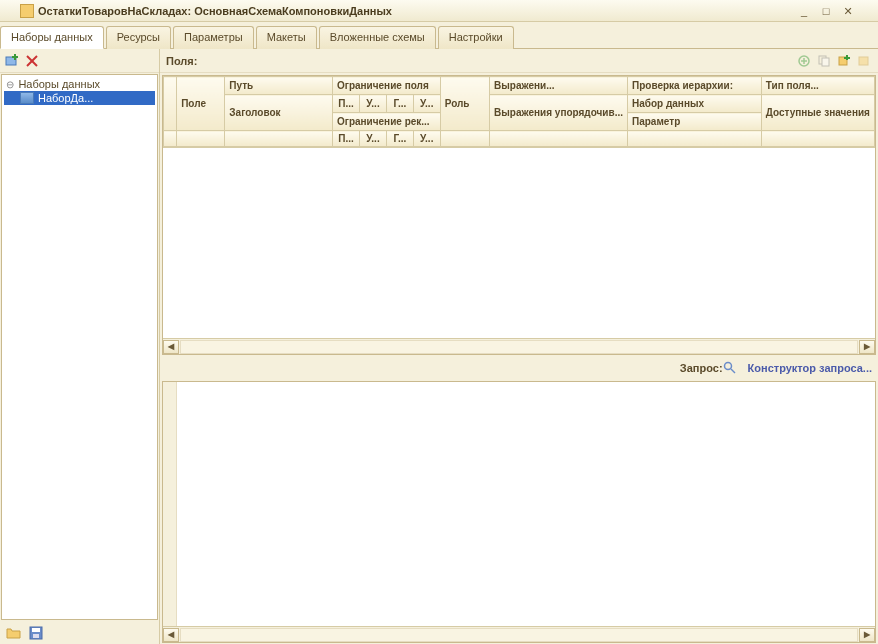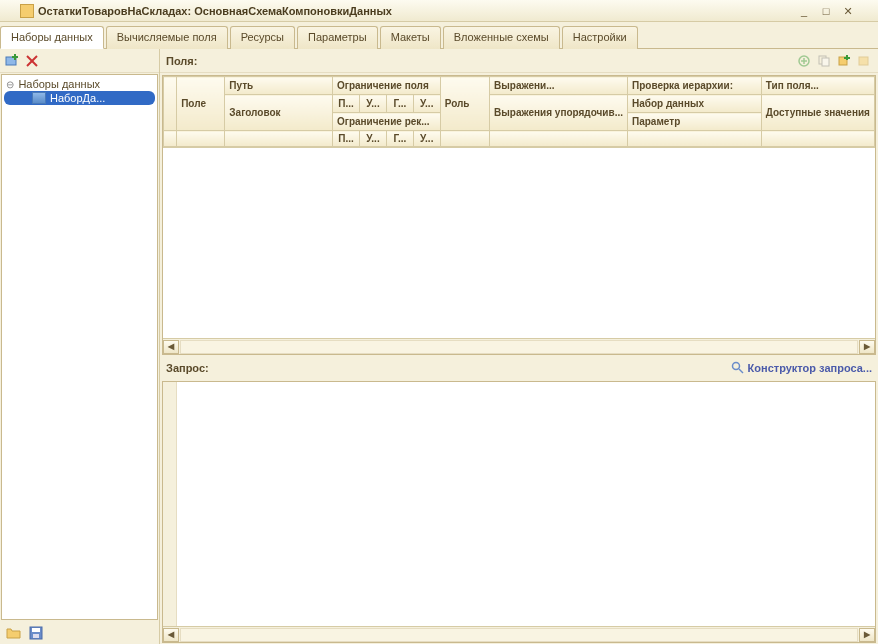--- a/index.html
+++ b/index.html
@@ -74,41 +74,41 @@
 .tree {
   flex:1;
   background:#fff;
   border:1px solid #c9b98e;
   margin:1px;
   padding:2px;
   overflow:auto;
 }
 .tree-node { display:flex; align-items:center; padding:1px 2px; cursor:pointer; }
 .tree-node.root::before { content:"⊖"; margin-right:4px; color:#888; font-size:10px; }
-.tree-child { display:flex; align-items:center; padding:1px 2px 1px 28px; cursor:pointer;border-radius:6px; }
+.tree-child { display:flex; align-items:center; padding:1px 2px 1px 16px; cursor:pointer; }
 .tree-child.selected { background:#316ac5; color:#fff; }
 .tree-child .cicon { width:14px; height:12px; margin-right:4px; background:linear-gradient(#8fb8e8,#5a8cc9); border:1px solid #4a7ab8; }
 .bottomicons { height:24px; display:flex; align-items:center; gap:6px; padding:2px 6px; }
 .rightpanel { flex:1; display:flex; flex-direction:column; overflow:hidden;font-weight:bold; }
 .fields-bar { height:24px; display:flex; align-items:center; padding:2px 6px; border-bottom:1px solid #e6ddc2; justify-content:space-between;}
 .fields-bar .lbl { color:#5a4a2a; }
 .fields-bar .icons { display:flex; gap:4px; }
 .icbtn { width:16px; height:16px; display:flex; align-items:center; justify-content:center; cursor:pointer; }
 .icbtn.dis { opacity:.45; cursor:default; }
 .grid-wrap { border:1px solid #c9b98e; margin:2px; height:280px; display:flex; flex-direction:column; background:#fff; }
 .grid-header { background:linear-gradient(#fefbef,#f3eacb); border-bottom:1px solid #d6cba5; }
 .grid-header table { border-collapse:collapse; width:100%; }
 .gh { border:1px solid #d6cba5; font-size:10px; color:#5a4a2a; padding:3px 4px; background:linear-gradient(#fefbef,#f3eacb); text-align:left; overflow:hidden; white-space:nowrap; text-overflow:ellipsis; }
 .gh.sub { padding:2px 2px; text-align:center; }
 .grid-body { flex:1; background:#fff; }
 .hscroll { height:16px; background:#f5f0dc; border-top:1px solid #d6cba5; display:flex; align-items:center; }
 .hscroll .arrow { width:16px; height:14px; border:1px solid #c9b98e; background:linear-gradient(#fefbef,#efe6c7); display:flex; align-items:center; justify-content:center; font-size:8px; color:#6a5a38; cursor:pointer; }
 .hscroll .track { flex:1; height:14px; background:#f9f4e2; border:1px solid #e6ddc2; margin:0 1px; }
-.query-bar { height:22px; display:flex; align-items:center; padding:2px 6px; justify-content:space-between; }
-.qlink { color:#4a5aaa; cursor:pointer; display:flex; align-items:center; gap:3px; }
+.query-bar { height:22px; display:flex; align-items:center; padding:2px 6px; justify-content:flex-end; }
+.qlink { color:#4a5aaa; cursor:pointer; display:flex; align-items:center; gap:11px; }
 .query-area { border:1px solid #c9b98e; margin:2px; flex:1; background:#fff; display:flex; flex-direction:column; min-height:200px;}
 .query-ruler { width:14px; background:#f5f0dc; border-right:1px solid #e6ddc2; }
 .query-body { flex:1; display:flex; }
 .query-text { flex:1; background:#fff; }
 .autofill-bar { height:24px; display:flex; align-items:center; gap:6px; padding:2px 6px; }
 .chk { width:13px; height:13px; border:1px solid #8a7a4e; background:#fff; display:flex; align-items:center; justify-content:center; cursor:pointer; }
 .chk::after { content:"✓"; font-size:10px; color:#3a7a2a; }
 svg { display:block; }
 </style>
 </head>
@@ -119,21 +119,20 @@
   <div class="title">ОстаткиТоваровНаСкладах: ОсновнаяСхемаКомпоновкиДанных</div>
   <div class="winbtns">
     <div class="winbtn">_</div>
     <div class="winbtn">□</div>
     <div class="winbtn">✕</div>
   </div>
 </div>
 
 <div class="tabs">
   <div class="tab active">Наборы данных</div>
-  <div class="tab">Вычисляемые поля</div>
   <div class="tab">Ресурсы</div>
   <div class="tab">Параметры</div>
   <div class="tab">Макеты</div>
   <div class="tab">Вложенные схемы</div>
   <div class="tab">Настройки</div>
 </div>
 
 <div class="content">
 
   <div class="leftpanel">

